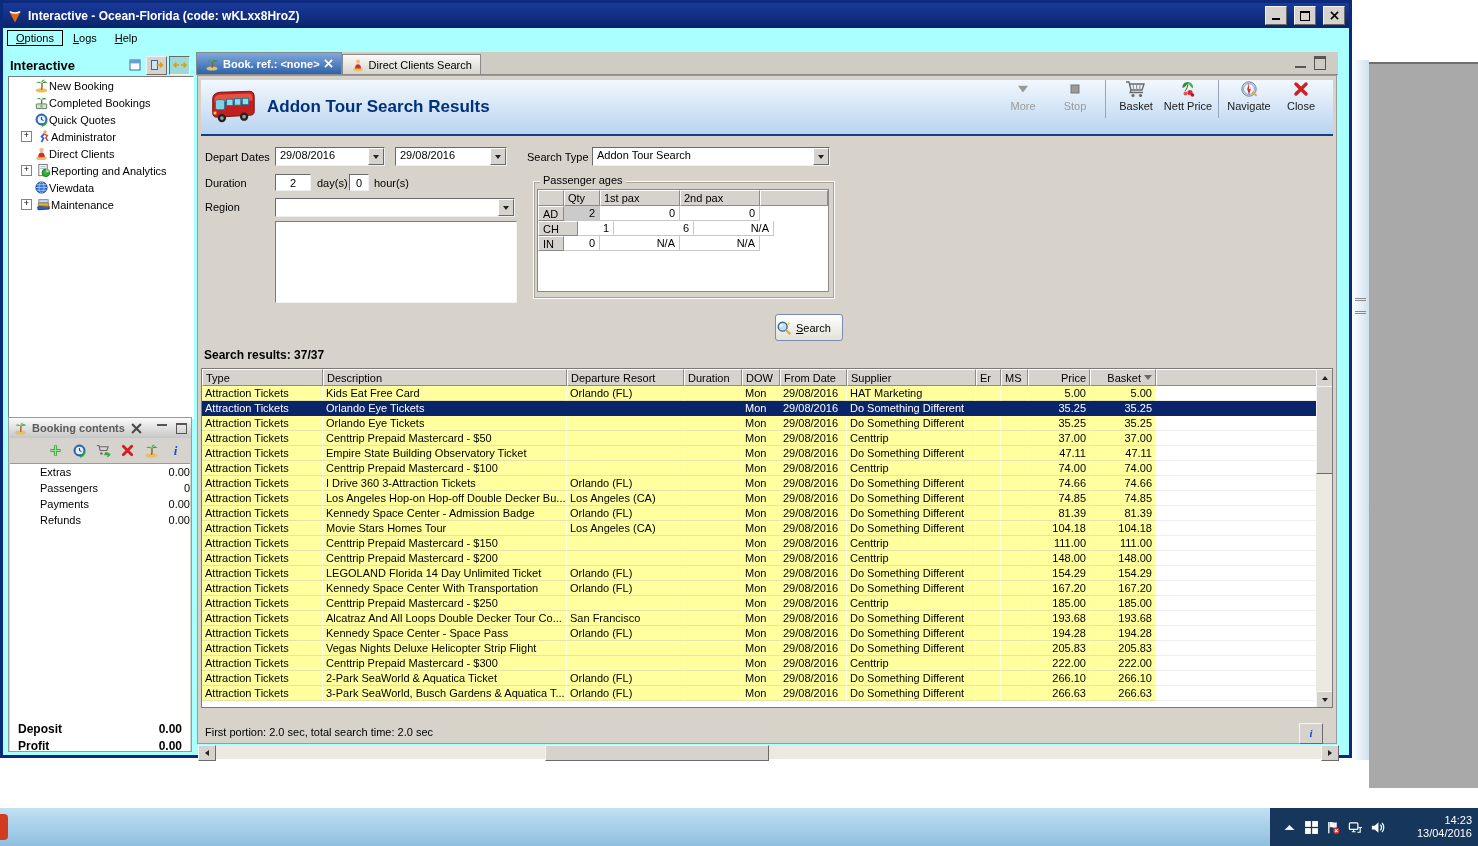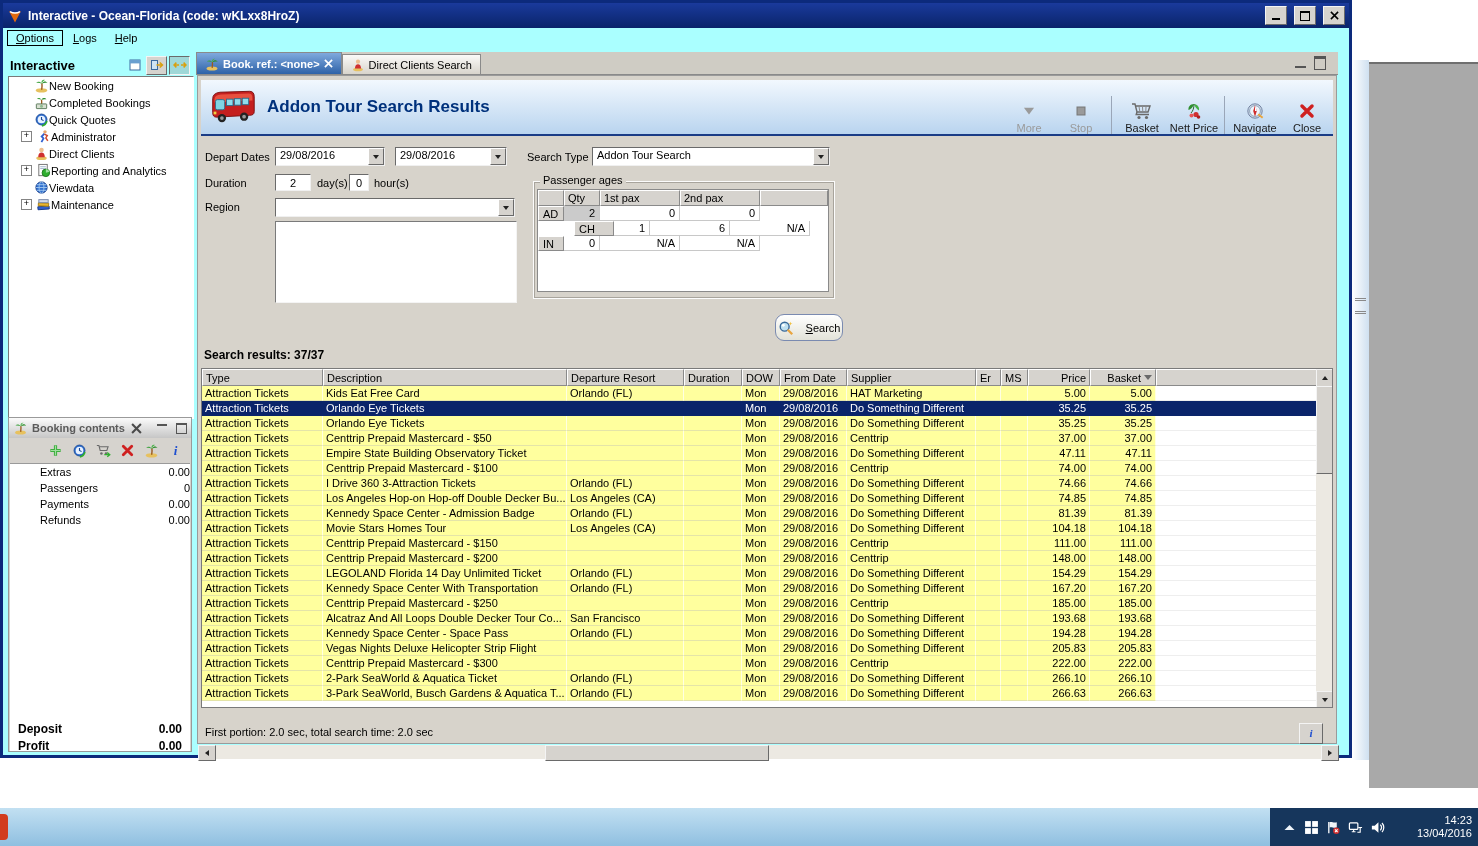--- a/index.html
+++ b/index.html
@@ -42,21 +42,21 @@
   
   #tabstrip{left:196px;top:52px;width:1142px;height:23px;background:#cfccc4;border-bottom:1px solid #8a8a8a;box-sizing:border-box;display:flex;align-items:flex-end}
   .tab{height:22px;display:flex;align-items:center;gap:4px;padding:8px 8px;border:1px solid #8a8a8a;border-bottom:none;box-sizing:border-box}
   .tab.active{background:linear-gradient(#7fa9dd,#2e62a8);color:#fff;font-weight:bold}
   .tab.inactive{background:linear-gradient(#fbfaf8,#d8d4cc);height:20px}
   #tabctrl{position:absolute;right:12px;top:4px;display:flex;gap:8px}
   
   #content{left:197px;top:75px;width:1140px;height:669px;background:#d7d3cb;border:1px solid #9a9a9a;box-sizing:border-box}
   #hdrstrip{left:201px;top:80px;width:1132px;height:54px;background:linear-gradient(#f2f8fe,#b9d4ef);border-bottom:2px solid #1a3c86;display:flex;align-items:center}
   #pgtitle{font-size:17px;font-weight:bold;color:#00317c;margin-left:10px}
-  #ptools{margin-left:auto;display:flex;align-items:flex-end;height:100%;padding-right:0}
+  #ptools{margin-left:auto;display:flex;align-items:flex-start;height:100%;padding-right:6px}
   .tool{width:52px;display:flex;flex-direction:column;align-items:center;gap:2px;color:#1a1a1a}
   .tool.disabled{color:#9a9a9a}
   .tool .ic{height:20px}
   .tsep{width:1px;height:38px;background:#9aa6b8;margin:0 4px}
   
   .flabel{position:absolute;white-space:nowrap}
   .combo{position:absolute;display:flex;background:#fff;border:1px solid;border-color:#6a6a6a #f0f0f0 #f0f0f0 #6a6a6a;box-sizing:border-box}
   .combo .val{flex:1;padding:1px 4px;overflow:hidden;white-space:nowrap}
   .combo .drop{width:16px;align-self:stretch;background:#d6d3ce;border:1px solid;border-color:#fff #6a6a6a #6a6a6a #fff;display:flex;align-items:center;justify-content:center;box-sizing:border-box}
   .tri{width:0;height:0;border-left:3.5px solid transparent;border-right:3.5px solid transparent;border-top:4px solid #222}
@@ -65,22 +65,22 @@
   #regionlist{left:275px;top:221px;width:240px;height:80px}
   
   #paxgroup{left:533px;top:181px;width:300px;height:116px;border:1px solid #fcfcfc;box-shadow:inset 0 0 0 1px #a8a49c}
   #paxlabel{left:540px;top:174px;background:#d7d3cb;padding:0 3px}
   #paxbox{left:537px;top:189px;width:292px;height:103px;background:#fff;border:1px solid #8a8a8a;box-sizing:border-box;overflow:hidden}
   .paxrow{display:flex}
   .paxh{background:#d6d3ce;border-right:1px solid #8a8a8a;border-bottom:1px solid #8a8a8a;border-top:1px solid #fff;border-left:1px solid #fff;box-sizing:border-box;padding:1px 3px;height:16px}
   .paxc{border-right:1px solid #c8c8c8;border-bottom:1px solid #c8c8c8;box-sizing:border-box;padding:0 4px;height:15px;line-height:14px;text-align:right;background:#fff}
   .paxc.rowhdr{background:#d6d3ce;border-right:1px solid #8a8a8a;border-bottom:1px solid #8a8a8a;border-top:1px solid #fff;border-left:1px solid #fff;text-align:left}
   .paxc.focus{background:#cbcbcb}
-  #searchbtn{left:775px;top:314px;width:66px;height:25px;display:flex;align-items:center;justify-content:center;gap:12px;
-             background:linear-gradient(#ffffff,#e2e2d8);border:1px solid #7a8ab0;border-radius:9px}
+  #searchbtn{left:775px;top:314px;width:66px;height:25px;display:flex;align-items:center;gap:4px;
+             background:linear-gradient(#ffffff,#e2e2d8);border:1px solid #7a8ab0;border-radius:3px}
   
   #reslabel{left:204px;top:348px;font-weight:bold;font-size:12px}
   #grid{left:201px;top:368px;width:1132px;height:340px;background:#fff;border:1px solid #7a7a7a;box-sizing:border-box;overflow:hidden}
   .ghead{display:flex;height:17px}
   .gh{background:#d6d3ce;border-right:1px solid #8a8a8a;border-bottom:1px solid #8a8a8a;border-top:1px solid #fff;border-left:1px solid #fff;
       box-sizing:border-box;padding:1px 3px;white-space:nowrap;overflow:hidden;flex:none;display:flex;align-items:center}
   .gh.num{justify-content:flex-end}
   .sorttri{width:0;height:0;border-left:4px solid transparent;border-right:4px solid transparent;border-top:5px solid #6a6a6a;margin-left:3px}
   .grow{display:flex;height:15px;line-height:15px}
   .gc{box-sizing:border-box;padding:0 3px;white-space:nowrap;overflow:hidden;background:#ffff9e;
@@ -533,21 +533,21 @@
         <span class="paxh" style="flex: 1 1 0%;"></span>
       </div>
       <div class="paxrow">
         <span class="paxc rowhdr" style="width: 26px;">AD</span>
         <span class="paxc focus" style="width: 36px;">2</span>
         <span class="paxc" style="width: 80px;">0</span>
         <span class="paxc" style="width: 80px;">0</span>
         <span class="paxc" style="flex: 1 1 0%; border-color: transparent;"></span>
       </div>
       <div class="paxrow">
-        <span class="paxc rowhdr" style="width: 40px; margin-left: 36px;">CH</span>
+        <span class="paxc rowhdr" style="width: 40px;">CH</span>
         <span class="paxc" style="width: 36px;">1</span>
         <span class="paxc" style="width: 80px;">6</span>
         <span class="paxc" style="width: 80px;">N/A</span>
         <span class="paxc" style="flex: 1 1 0%; border-color: transparent;"></span>
       </div>
       <div class="paxrow">
         <span class="paxc rowhdr" style="width: 26px;">IN</span>
         <span class="paxc" style="width: 36px;">0</span>
         <span class="paxc" style="width: 80px;">N/A</span>
         <span class="paxc" style="width: 80px;">N/A</span>

